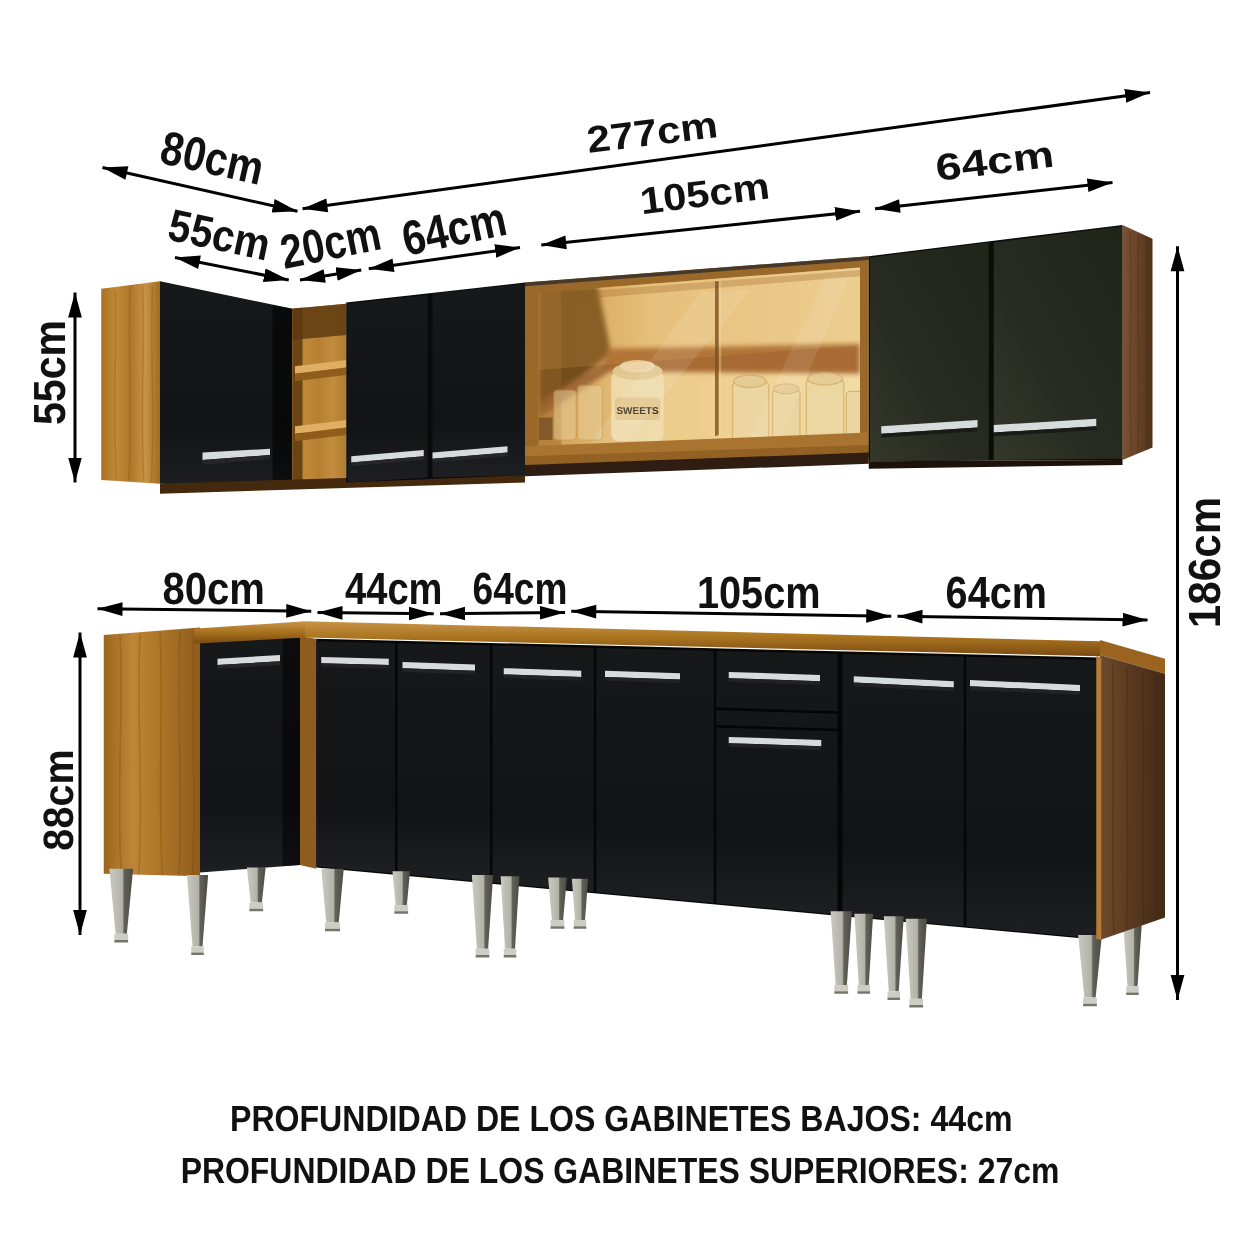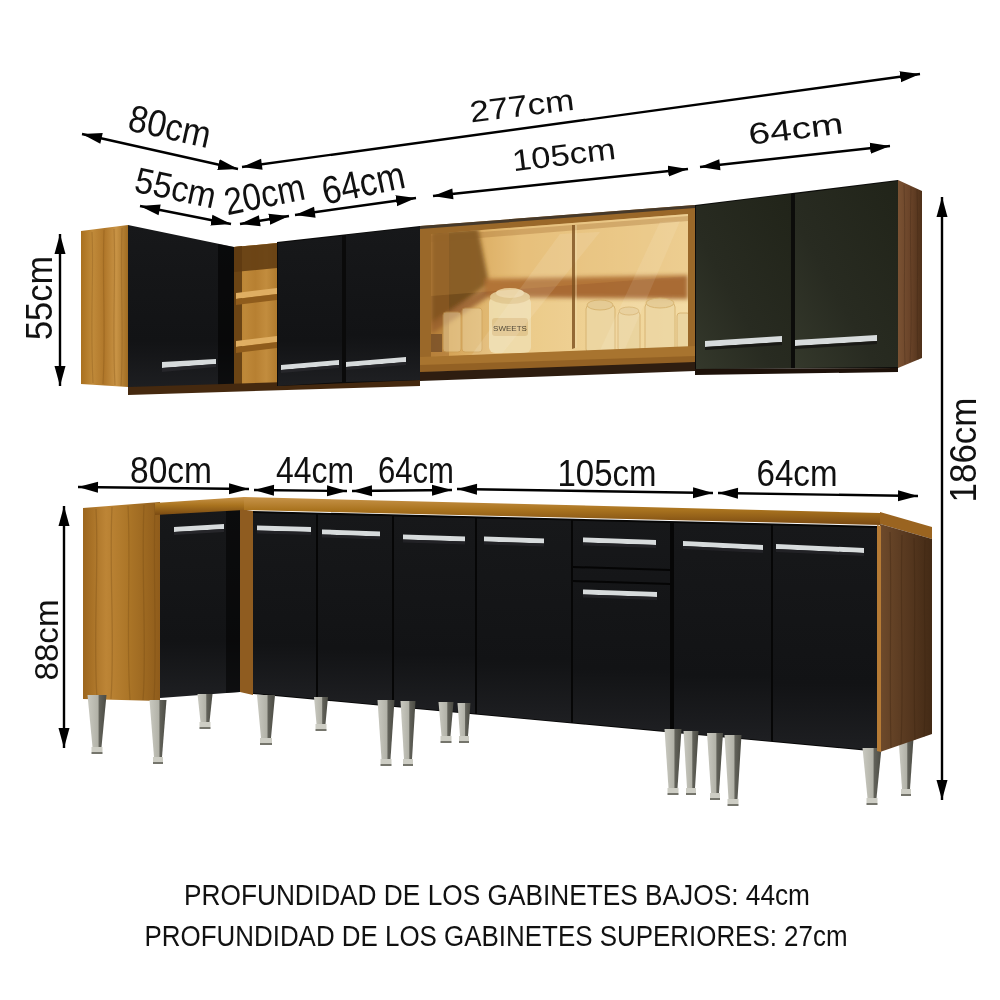--- a/index.html
+++ b/index.html
@@ -1,16 +1,16 @@
 <!DOCTYPE html>
 <html><head>
 <meta charset="utf-8">
 <style>
 html,body{margin:0;padding:0;background:#ffffff;}
-#stage{position:relative;width:1000px;height:1000px;background:#ffffff;overflow:hidden;}
+#stage{position:relative;width:1000px;height:1000px;background:#ffffff;overflow:hidden;font-weight:bold;}
 text{font-family:"Liberation Sans",sans-serif;fill:#111111;}
 </style>
 </head>
 <body>
 <div id="stage">
 <svg width="1000" height="1000" viewBox="0 0 1000 1000">
 <defs>
 <filter id="soft" x="-20%" y="-20%" width="140%" height="140%">
   <feGaussianBlur stdDeviation="2"></feGaussianBlur>
 </filter>

